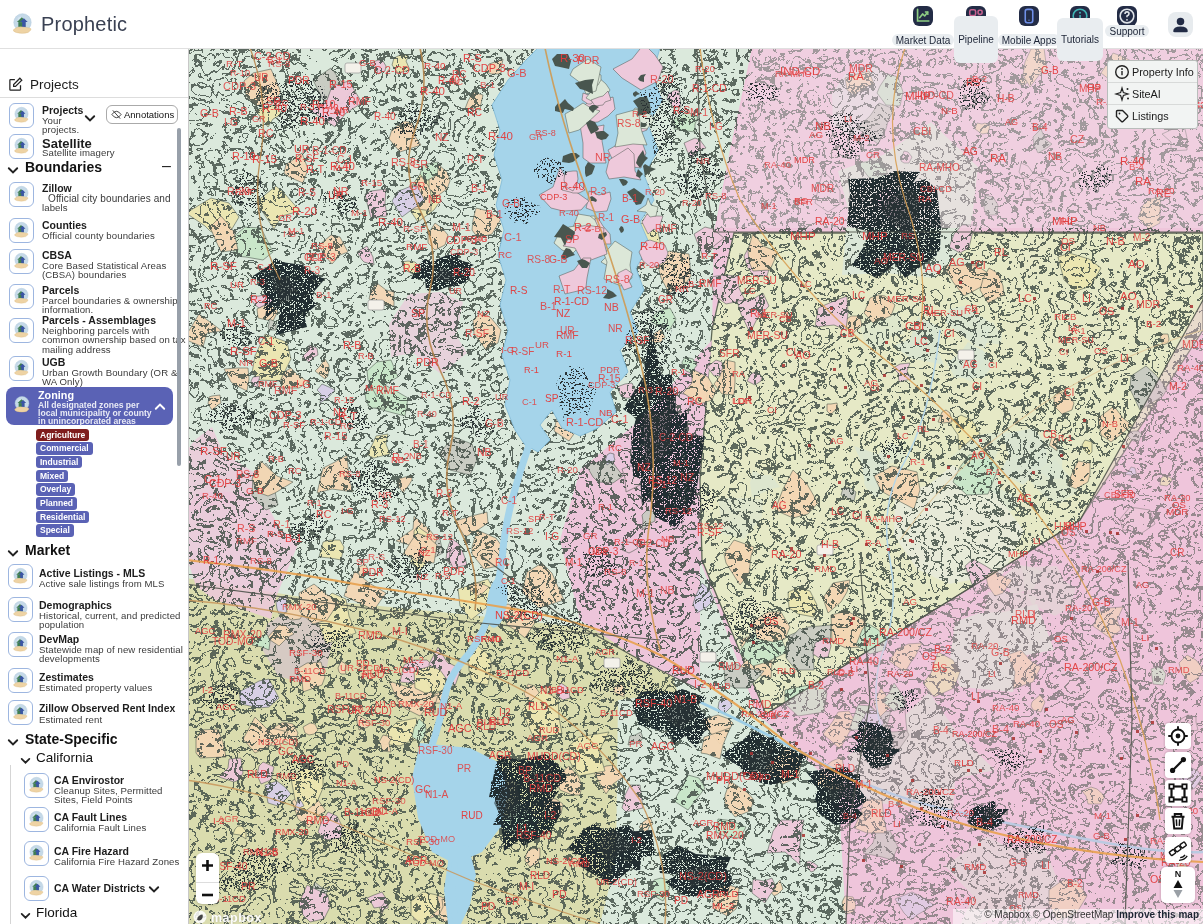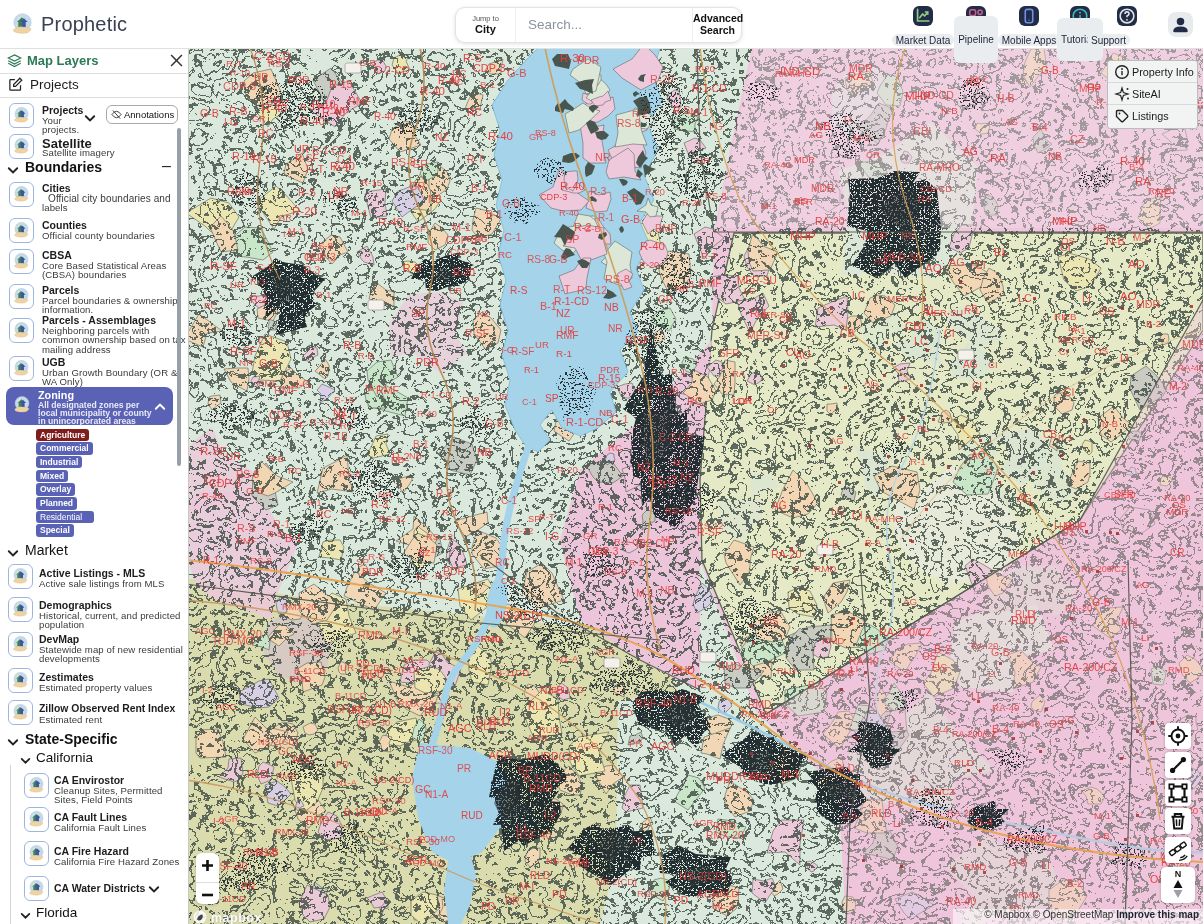--- a/index.html
+++ b/index.html
@@ -1242,31 +1242,20 @@
     <rect x="1190" y="305" width="3" height="3" fill="#a83030" opacity="0.85"></rect>
     <rect x="1030" y="503" width="3" height="3" fill="#a83030" opacity="0.85"></rect>
     <rect x="952" y="868" width="3" height="3" fill="#a83030" opacity="0.85"></rect>
     <rect x="864" y="671" width="3" height="3" fill="#a83030" opacity="0.85"></rect>
     <rect x="885" y="341" width="3" height="3" fill="#a83030" opacity="0.85"></rect>
     <rect x="852" y="617" width="3" height="3" fill="#a83030" opacity="0.85"></rect>
     <rect x="798" y="351" width="3" height="3" fill="#a83030" opacity="0.85"></rect>
   </svg>
 <div style="position:absolute;left:186px;top:48px;width:2.5px;height:876px;background:#4a7fd8;z-index:2"></div>
 <div style="position:absolute;left:0;top:48px;width:188px;height:876px;background:#fff;border-right:1px solid #c8c8c8;overflow:hidden;font-family:'Liberation Sans',sans-serif;z-index:4">
-    <div style="position:absolute;left:0;top:0;width:188px;height:25px;border-bottom:1px solid #ddd">
-      <svg style="position:absolute;left:7px;top:5px" width="15" height="15" viewBox="0 0 24 24">
-        <path d="M12 3 L22 8 L12 13 L2 8 Z" fill="none" stroke="#2c7a57" stroke-width="2"></path>
-        <path d="M2 12.5 L12 17.5 L22 12.5" fill="none" stroke="#2c7a57" stroke-width="2"></path>
-        <path d="M2 16.5 L12 21.5 L22 16.5" fill="none" stroke="#2c7a57" stroke-width="2"></path>
-      </svg>
-      <div style="position:absolute;left:27px;top:5px;font-size:13px;font-weight:bold;color:#2c7a57">Map Layers</div>
-      <svg style="position:absolute;left:170px;top:6px" width="13" height="13" viewBox="0 0 12 12">
-        <path d="M1,1 L11,11 M11,1 L1,11" stroke="#333" stroke-width="1.4"></path>
-      </svg>
-    </div>
     <div style="position:absolute;left:0;top:25px;width:188px;height:24px;border-bottom:1px solid #ddd">
       <svg style="position:absolute;left:8px;top:4px" width="15" height="15" viewBox="0 0 24 24">
         <path d="M20 13 L20 20 Q20 21 19 21 L4 21 Q3 21 3 20 L3 5 Q3 4 4 4 L11 4" fill="none" stroke="#222" stroke-width="2"></path>
         <path d="M9 15 L9 12 L19 2 L22 5 L12 15 Z" fill="none" stroke="#222" stroke-width="2"></path>
       </svg>
       <div style="position:absolute;left:30px;top:4px;font-size:13.5px;color:#1c1c1c">Projects</div>
     </div>
     <div style="position:absolute;left:0;top:49px;width:188px;height:827px">
       <div style="position:absolute;left:9px;top:6px;width:25px;height:25px;border:1px solid #9db6e0;border-radius:6px;background:#fff;box-sizing:border-box"><svg width="19" height="19" style="margin:2px">
           <use href="#ball"></use>
@@ -1290,21 +1279,21 @@
       <div style="position:absolute;left:42px;top:39px;font-size:13px;font-weight:bold;color:#1c1c1c;white-space:nowrap">Satellite</div>
       <div style="position:absolute;left:42px;top:50.0px;font-size:9.6px;color:#3a3a3a;white-space:nowrap;letter-spacing:0.1px">Satellite imagery</div>
       <svg style="position:absolute;left:7px;top:67px" width="12" height="12" viewBox="0 0 10 10">
         <path d="M1.5,3.5 L5,7 L8.5,3.5" fill="none" stroke="#222" stroke-width="1.6" stroke-linecap="round"></path>
       </svg>
       <div style="position:absolute;left:25px;top:62px;font-size:14px;font-weight:bold;color:#111">Boundaries</div>
       <div style="position:absolute;left:162px;top:60px;font-size:16px;color:#222">–</div>
       <div style="position:absolute;left:9px;top:85px;width:25px;height:25px;border:1px solid #9db6e0;border-radius:6px;background:#fff;box-sizing:border-box"><svg width="19" height="19" style="margin:2px">
           <use href="#ball"></use>
         </svg></div>
-      <div style="position:absolute;left:42px;top:85px;font-size:10.5px;font-weight:bold;color:#1c1c1c;white-space:nowrap">Cities</div>
+      <div style="position:absolute;left:42px;top:85px;font-size:10.5px;font-weight:bold;color:#1c1c1c;white-space:nowrap">Zillow</div>
       <div style="position:absolute;left:48px;top:96.0px;font-size:10px;color:#3a3a3a;white-space:nowrap;letter-spacing:0.1px">Official city boundaries and</div>
       <div style="position:absolute;left:42px;top:105.3px;font-size:9.6px;color:#3a3a3a;white-space:nowrap;letter-spacing:0.1px">labels</div>
       <div style="position:absolute;left:9px;top:121px;width:25px;height:25px;border:1px solid #9db6e0;border-radius:6px;background:#fff;box-sizing:border-box"><svg width="19" height="19" style="margin:2px">
           <use href="#ball"></use>
         </svg></div>
       <div style="position:absolute;left:42px;top:122px;font-size:10.5px;font-weight:bold;color:#1c1c1c;white-space:nowrap">Counties</div>
       <div style="position:absolute;left:42px;top:133.0px;font-size:9.6px;color:#3a3a3a;white-space:nowrap;letter-spacing:0.1px">Official county boundaries</div>
       <div style="position:absolute;left:9px;top:152px;width:25px;height:25px;border:1px solid #9db6e0;border-radius:6px;background:#fff;box-sizing:border-box"><svg width="19" height="19" style="margin:2px">
           <use href="#ball"></use>
         </svg></div>
@@ -1340,26 +1329,26 @@
       <div style="position:absolute;left:38px;top:318.7px;font-size:8.6px;font-weight:bold;color:#e8eaf5;white-space:nowrap">in unincorporated areas</div>
       <svg style="position:absolute;left:154px;top:304px" width="12" height="12" viewBox="0 0 10 10">
         <path d="M1.5,6.5 L5,3 L8.5,6.5" fill="none" stroke="#fff" stroke-width="1.6" stroke-linecap="round"></path>
       </svg>
       <div style="position:absolute;left:36px;top:331.5px;height:11.5px;background:#7f1d1d;border-radius:3px;color:#fff;font-size:8.5px;font-weight:bold;padding:1px 4px 0 4px;display:inline-block">Agriculture</div>
       <div style="position:absolute;left:36px;top:345.2px;height:11.5px;background:#5a62b5;border-radius:3px;color:#fff;font-size:8.5px;font-weight:bold;padding:1px 4px 0 4px;display:inline-block">Commercial</div>
       <div style="position:absolute;left:36px;top:358.9px;height:11.5px;background:#5a62b5;border-radius:3px;color:#fff;font-size:8.5px;font-weight:bold;padding:1px 4px 0 4px;display:inline-block">Industrial</div>
       <div style="position:absolute;left:36px;top:372.6px;height:11.5px;background:#5a62b5;border-radius:3px;color:#fff;font-size:8.5px;font-weight:bold;padding:1px 4px 0 4px;display:inline-block">Mixed</div>
       <div style="position:absolute;left:36px;top:386.3px;height:11.5px;background:#5a62b5;border-radius:3px;color:#fff;font-size:8.5px;font-weight:bold;padding:1px 4px 0 4px;display:inline-block">Overlay</div>
       <div style="position:absolute;left:36px;top:400.0px;height:11.5px;background:#5a62b5;border-radius:3px;color:#fff;font-size:8.5px;font-weight:bold;padding:1px 4px 0 4px;display:inline-block">Planned</div>
-      <div style="position:absolute;left:36px;top:413.7px;height:11.5px;background:#5a62b5;border-radius:3px;color:#fff;font-size:8.5px;font-weight:normal;padding:1px 12px 0 4px;display:inline-block">Residential</div>
+      <div style="position:absolute;left:36px;top:413.7px;height:11.5px;background:#5a62b5;border-radius:3px;color:#fff;font-size:8.5px;font-weight:bold;padding:1px 4px 0 4px;display:inline-block">Residential</div>
       <div style="position:absolute;left:36px;top:427.4px;height:11.5px;background:#5a62b5;border-radius:3px;color:#fff;font-size:8.5px;font-weight:bold;padding:1px 4px 0 4px;display:inline-block">Special</div>
       <svg style="position:absolute;left:7px;top:450px" width="12" height="12" viewBox="0 0 10 10">
         <path d="M1.5,3.5 L5,7 L8.5,3.5" fill="none" stroke="#222" stroke-width="1.6" stroke-linecap="round"></path>
       </svg>
-      <div style="position:absolute;left:25px;top:445px;font-size:14px;font-weight:normal;color:#111">Market</div>
+      <div style="position:absolute;left:25px;top:445px;font-size:14px;font-weight:bold;color:#111">Market</div>
       <div style="position:absolute;left:8px;top:467px;width:25px;height:25px;border:1px solid #9db6e0;border-radius:6px;background:#fff;box-sizing:border-box"><svg width="19" height="19" style="margin:2px">
           <use href="#ball"></use>
         </svg></div>
       <div style="position:absolute;left:39px;top:470px;font-size:10.5px;font-weight:bold;color:#1c1c1c;white-space:nowrap">Active Listings - MLS</div>
       <div style="position:absolute;left:39px;top:481.0px;font-size:9.6px;color:#3a3a3a;white-space:nowrap;letter-spacing:0.1px">Active sale listings from MLS</div>
       <div style="position:absolute;left:8px;top:500px;width:25px;height:25px;border:1px solid #9db6e0;border-radius:6px;background:#fff;box-sizing:border-box"><svg width="19" height="19" style="margin:2px">
           <use href="#ball"></use>
         </svg></div>
       <div style="position:absolute;left:39px;top:502px;font-size:10.5px;font-weight:bold;color:#1c1c1c;white-space:nowrap">Demographics</div>
       <div style="position:absolute;left:39px;top:513.0px;font-size:9.6px;color:#3a3a3a;white-space:nowrap;letter-spacing:0.1px">Historical, current, and predicted</div>
@@ -1417,30 +1406,20 @@
       </svg>
       <div style="position:absolute;left:36px;top:808px;font-size:13.5px;color:#111">Florida</div>
       <div style="position:absolute;left:177px;top:31px;width:4px;height:338px;background:#98a0aa;border-radius:2px"></div>
     </div>
   </div>
 <div style="position:absolute;left:0;top:0;width:1203px;height:48px;background:#fff;border-bottom:1px solid #e0e0e0;font-family:'Liberation Sans',sans-serif;z-index:5">
     <svg style="position:absolute;left:10px;top:12px" width="25" height="25">
       <use href="#ball"></use>
     </svg>
     <div style="position:absolute;left:41px;top:13px;font-size:20px;color:#3a4153;letter-spacing:0.2px">Prophetic</div>
-    <div style="position:absolute;left:455px;top:7px;width:285px;height:34px;background:#fff;border:1px solid #e3e3e3;border-radius:10px;box-shadow:0 1px 4px rgba(0,0,0,0.12)">
-      <div style="position:absolute;left:0;top:0;width:59px;height:34px;border-right:1px solid #eee;text-align:center">
-        <div style="font-size:7.5px;color:#555;margin-top:6px">Jump to</div>
-        <div style="font-size:11px;font-weight:bold;color:#111">City</div>
-      </div>
-      <div style="position:absolute;left:72px;top:9px;font-size:13.5px;color:#8a94a0">Search...</div>
-      <div style="position:absolute;left:236px;top:0;width:49px;height:34px;border-left:1px solid #eee;text-align:center">
-        <div style="font-size:10.5px;font-weight:bold;color:#111;margin-top:4px;line-height:12px">Advanced<br>Search</div>
-      </div>
-    </div>
     <div style="position:absolute;left:913px;top:6px;width:20px;height:20px;background:#232c46;border-radius:6px"><svg width="20" height="20" viewBox="0 0 24 24">
         <path d="M5.5 4 L5.5 18 L19 18" fill="none" stroke="#8fce84" stroke-width="2" stroke-linecap="round"></path>
         <path d="M8 14 L11.5 9.5 L14 12 L17.5 7.5" fill="none" stroke="#8fce84" stroke-width="1.9" stroke-linecap="round" stroke-linejoin="round"></path>
         <path d="M14.2 7.2 L17.8 7.2 L17.8 10.8" fill="none" stroke="#8fce84" stroke-width="1.6"></path>
       </svg></div>
     <div style="position:absolute;left:883px;top:29px;width:80px;text-align:center"><span style="font-size:10px;color:#1b2335;background:#e9edf0;border-radius:6px;padding:0.5px 4px;white-space:nowrap">Market Data</span></div>
     <div style="position:absolute;left:966px;top:6px;width:20px;height:20px;background:#232c46;border-radius:6px"><svg width="20" height="20" viewBox="0 0 24 24">
         <rect x="4.5" y="4.5" width="7" height="7" rx="2" fill="none" stroke="#c7628f" stroke-width="1.9"></rect>
         <rect x="14.5" y="5" width="4.8" height="4.8" rx="1.5" fill="none" stroke="#c7628f" stroke-width="1.9"></rect>
         <rect x="5" y="14.5" width="4.8" height="4.8" rx="1.5" fill="none" stroke="#c7628f" stroke-width="1.9"></rect>
@@ -1456,21 +1435,21 @@
         <circle cx="12" cy="12" r="8.2" fill="none" stroke="#3fb5b5" stroke-width="1.9"></circle>
         <rect x="11.2" y="10.8" width="1.8" height="5.5" fill="#3fb5b5"></rect>
         <circle cx="12" cy="8" r="1.2" fill="#3fb5b5"></circle>
       </svg></div>
     <div style="position:absolute;left:1040px;top:29px;width:80px;text-align:center"><span style="font-size:10px;color:#1b2335;background:#e9edf0;border-radius:6px;padding:16px 4px;white-space:nowrap">Tutorials</span></div>
     <div style="position:absolute;left:1117px;top:6px;width:20px;height:20px;background:#232c46;border-radius:6px"><svg width="20" height="20" viewBox="0 0 24 24">
         <circle cx="12" cy="12" r="8.2" fill="none" stroke="#dfe3e8" stroke-width="1.9"></circle>
         <path d="M9.6 9.6 Q9.6 7 12 7 Q14.4 7 14.4 9.4 Q14.4 11 12 12 L12 13.6" fill="none" stroke="#dfe3e8" stroke-width="1.9"></path>
         <circle cx="12" cy="16.6" r="1.1" fill="#dfe3e8"></circle>
       </svg></div>
-    <div style="position:absolute;left:1087px;top:29px;width:80px;text-align:left"><span style="font-size:10px;color:#1b2335;background:#e9edf0;border-radius:6px;padding:0.5px 4px;white-space:nowrap">Support</span></div>
+    <div style="position:absolute;left:1087px;top:20px;width:80px;text-align:center"><span style="font-size:10px;color:#1b2335;background:#e9edf0;border-radius:6px;padding:0.5px 4px;white-space:nowrap">Support</span></div>
     <div style="position:absolute;left:1168px;top:12px;width:25px;height:25px;background:#e7ebee;border-radius:8px"><svg width="25" height="25" viewBox="0 0 24 24">
         <circle cx="12" cy="9" r="3.6" fill="#222b45"></circle>
         <path d="M5 18.5 Q5 14 12 14 Q19 14 19 18.5 Q19 19.5 17.5 19.5 L6.5 19.5 Q5 19.5 5 18.5 Z" fill="#222b45"></path>
       </svg></div>
   </div>
 <div style="position:absolute;left:1107px;top:60px;width:89px;height:67px;background:#f2f4f3;border:1px solid #b9bdbb;border-radius:3px;font-family:'Liberation Sans',sans-serif;z-index:3">
     <div style="position:absolute;left:0;top:0px;width:89px;height:22px;border-bottom:1px solid #d8dad9;box-sizing:border-box">
       <svg style="position:absolute;left:6px;top:3px" width="16" height="16" viewBox="0 0 16 16">
         <circle cx="8" cy="8" r="6.3" fill="none" stroke="#222" stroke-width="1.4"></circle>
         <rect x="7.3" y="7" width="1.4" height="4.2" fill="#222"></rect>

